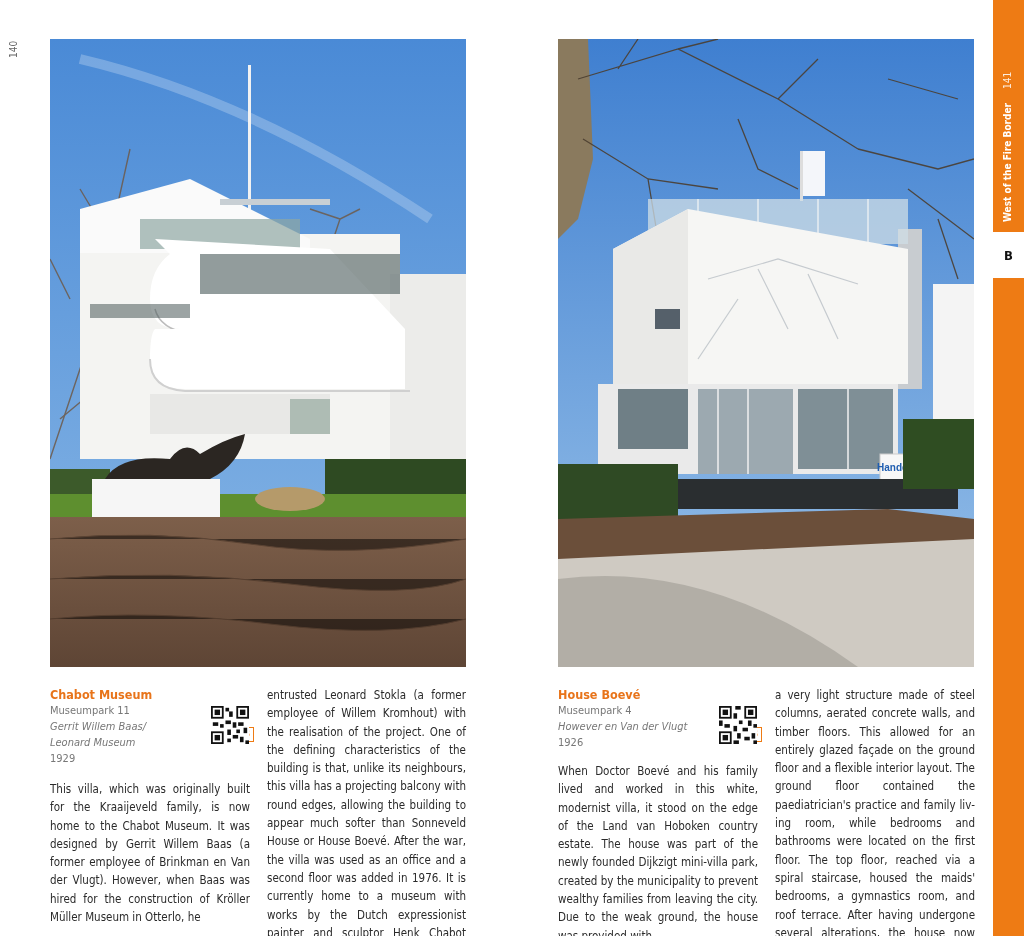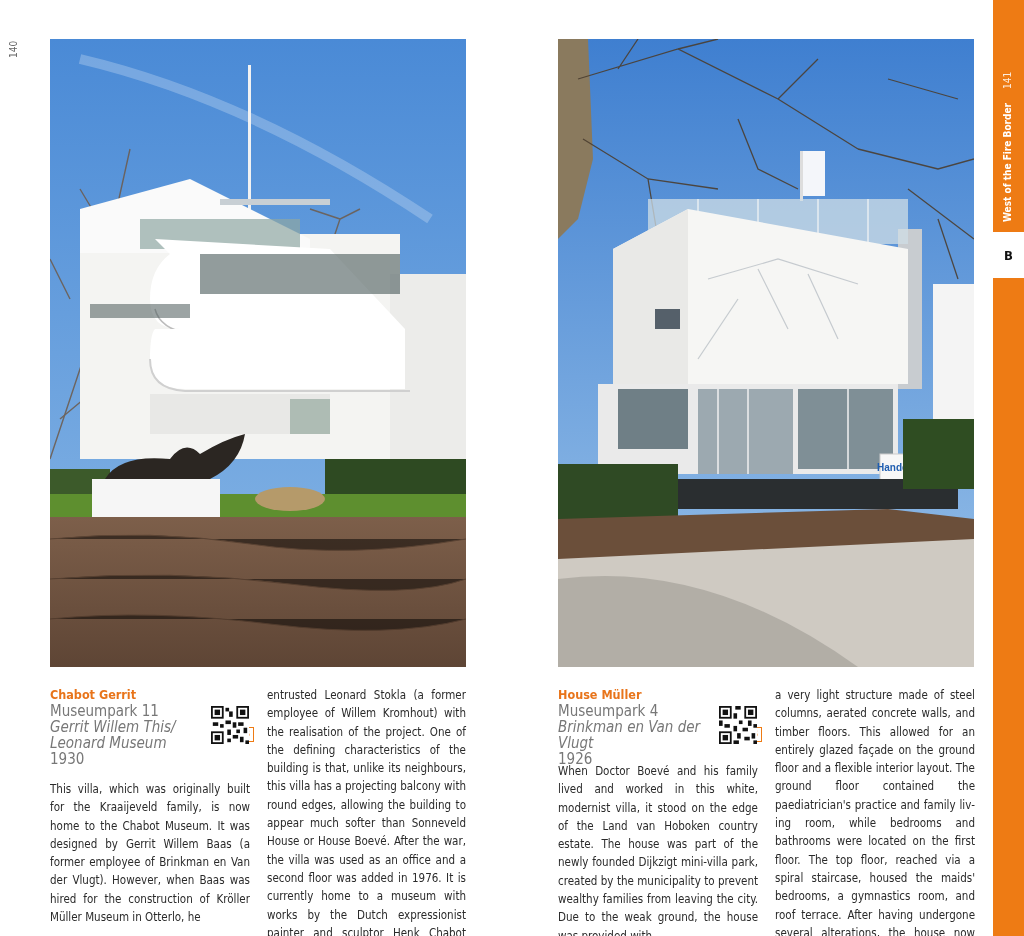--- a/index.html
+++ b/index.html
@@ -27,21 +27,21 @@
   .thumb-vert .pn { font-weight: normal; opacity: 0.85; }
 
   
   .photo { position: absolute; overflow: hidden; }
   .photo-left { left: 50px; top: 39px; width: 416px; height: 628px; }
   .photo-right { left: 558px; top: 39px; width: 416px; height: 628px; }
 
   
   .entry-head { position: absolute; }
   .entry-title { color: #e8741a; font-weight: bold; font-size: 12.5px; line-height: 16px; }
-  .entry-meta { color: #777; font-size: 15px; line-height: 16px; }
+  .entry-meta { color: #777; font-size: 11px; line-height: 16px; }
   .entry-meta.it { font-style: italic; }
   .badge { position: absolute; display: flex; height: 15px; margin-top: 40px; }
   .badge-num { background: #ee7b14; color: #fff; font-weight: bold; font-size: 11px; line-height: 15px; padding: 0 3px; }
   .badge-letter { border: 1.5px solid #ee7b14; color: #ee7b14; font-weight: bold; font-size: 10px; line-height: 12px; width: 14px; text-align: center; margin-left: 2px; }
   .qr { position: absolute; width: 38px; height: 38px; }
 
   .body-text { position: absolute; font-size: 11.5px; line-height: 18.3px; color: #2a2a2a; text-align: justify; hyphens: manual; }
 </style>
 </head>
 <body>
@@ -180,25 +180,25 @@
     <rect x="345" y="380" width="71" height="70" fill="#2f4d22"></rect>
 
     <path d="M0 480 L330 470 L416 480 L416 510 L60 520 L0 530 Z" fill="#6b4f3a"></path>
 
     <path d="M0 520 L416 500 L416 628 L0 628 Z" fill="#cfcac2"></path>
     <path d="M0 540 Q150 520 300 628 L0 628 Z" fill="#8f8b84" opacity="0.45"></path>
   </svg>
 </div>
 
 <div class="entry-head" style="left:50px; top:687px; width:150px;">
-  <div class="entry-title">Chabot Gerrit</div>
+  <div class="entry-title">Chabot Museum</div>
   <div class="entry-meta">Museumpark 11</div>
-  <div class="entry-meta it">Gerrit Willem This/</div>
+  <div class="entry-meta it">Gerrit Willem Baas/</div>
   <div class="entry-meta it">Leonard Museum</div>
-  <div class="entry-meta">1930</div>
+  <div class="entry-meta">1929</div>
 </div>
 <div class="badge" style="left:211px; top:687px;">
   <span class="badge-num">055</span>
   <span class="badge-letter">B</span>
 </div>
 <svg class="qr" style="left:211px; top:706px;" viewBox="0 0 21 21">
   <rect width="21" height="21" fill="#fff"></rect>
   <g fill="#111">
     <rect x="0" y="0" width="7" height="7"></rect>
       <rect x="1" y="1" width="5" height="5" fill="#fff"></rect>
@@ -223,23 +223,23 @@
       <rect x="9" y="18" width="2" height="2"></rect>
     <rect x="14" y="13" width="2" height="2"></rect>
       <rect x="19" y="19" width="2" height="2"></rect>
   </g>
 </svg>
 
 <div class="body-text" style="left:50px; top:780px; width:200px;">This villa, which was originally built for the Kraaijeveld family, is now home to the Chabot Museum. It was designed by Gerrit Willem Baas (a former employee of Brinkman en Van der Vlugt). However, when Baas was hired for the construction of Kröller Müller Museum in Otterlo, he</div>
 <div class="body-text" style="left:267px; top:686px; width:199px;">entrusted Leonard Stokla (a former em­ployee of Willem Kromhout) with the re­alisation of the project. One of the defin­ing characteristics of the building is that, unlike its neighbours, this villa has a pro­jecting balcony with round edges, allow­ing the building to appear much softer than Sonneveld House or House Boevé. After the war, the villa was used as an of­fice and a second floor was added in 1976. It is currently home to a museum with works by the Dutch expressionist painter and sculptor Henk Chabot (1894-1949).</div>
 
 <div class="entry-head" style="left:558px; top:687px; width:160px;">
-  <div class="entry-title">House Müller</div>
+  <div class="entry-title">House Boevé</div>
   <div class="entry-meta">Museumpark 4</div>
-  <div class="entry-meta it">Brinkman en Van der Vlugt</div>
+  <div class="entry-meta it">However en Van der Vlugt</div>
   <div class="entry-meta">1926</div>
 </div>
 <div class="badge" style="left:719px; top:687px;">
   <span class="badge-num">072</span>
   <span class="badge-letter">B</span>
 </div>
 <svg class="qr" style="left:719px; top:706px;" viewBox="0 0 21 21">
   <rect width="21" height="21" fill="#fff"></rect>
   <g fill="#111">
     <rect x="0" y="0" width="7" height="7"></rect>

